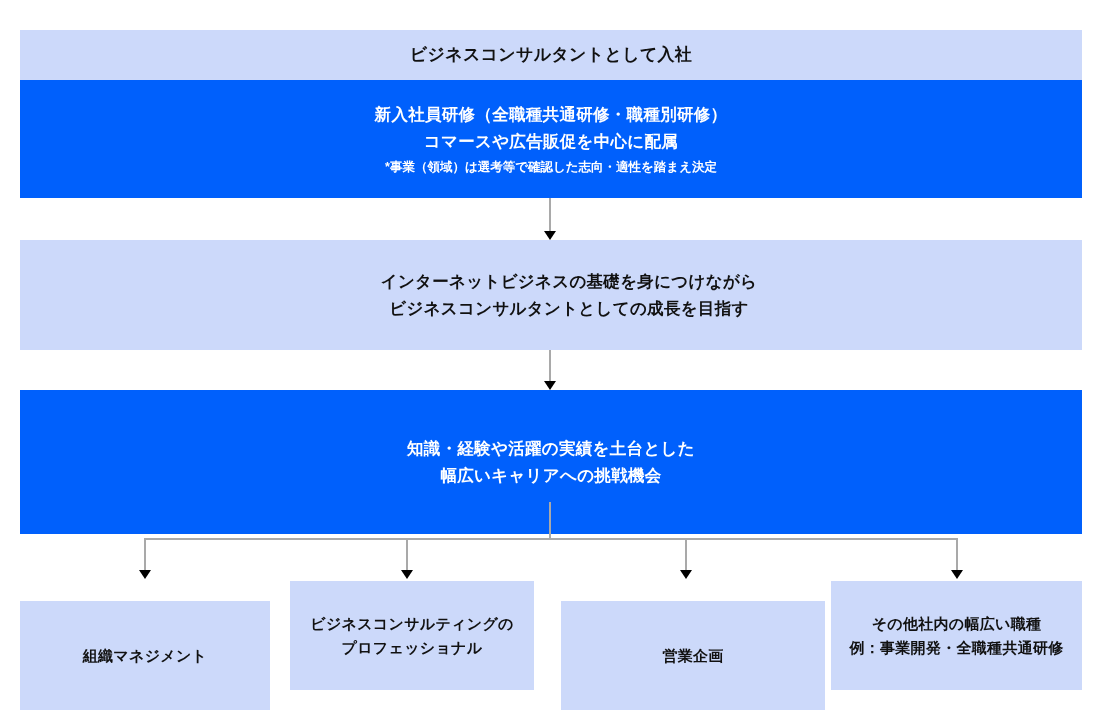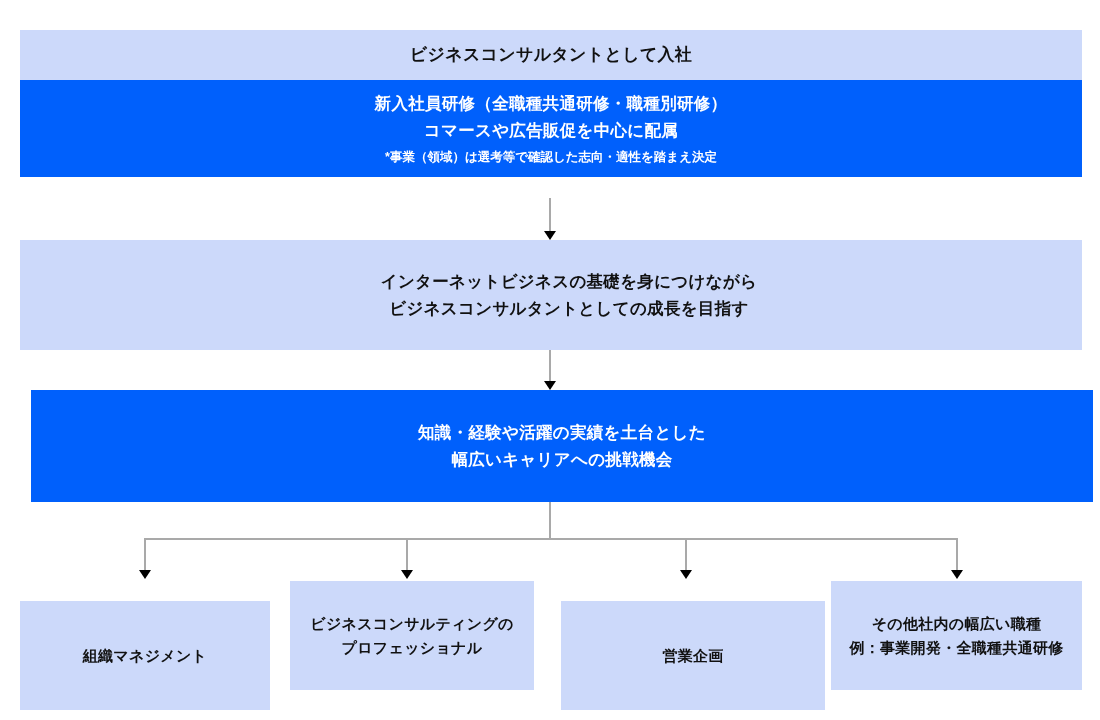--- a/index.html
+++ b/index.html
@@ -71,38 +71,38 @@
 </style>
 </head>
 <body>
 
 <div id="canvas">
 
   <div class="box light" style="left:20px; top:30px; width:1062px; height:50px;">
     <div class="line l-18">ビジネスコンサルタントとして入社</div>
   </div>
 
-  <div class="box strong" style="left:20px; top:80px; width:1062px; height:97px;">
+  <div class="box strong" style="left:20px; top:80px; width:1062px; height:118px;">
     <div class="line l-17">新入社員研修（全職種共通研修・職種別研修）</div>
     <div class="line l-17">コマースや広告販促を中心に配属</div>
     <div class="note">*事業（領域）は選考等で確認した志向・適性を踏まえ決定</div>
   </div>
 
   <div class="vline" style="left:549px; top:198px; height:33px;"></div>
   <div class="arrowhead" style="left:544px; top:231px;"></div>
 
   <div class="box light" style="left:20px; top:240px; width:1062px; height:110px;padding-left:36px;">
     <div class="line l-17">インターネットビジネスの基礎を身につけながら</div>
     <div class="line l-17">ビジネスコンサルタントとしての成長を目指す</div>
   </div>
 
   <div class="vline" style="left:549px; top:350px; height:31px;"></div>
   <div class="arrowhead" style="left:544px; top:381px;"></div>
 
-  <div class="box strong" style="left:20px; top:390px; width:1062px; height:112px;margin-left:11px;">
+  <div class="box strong" style="left:20px; top:390px; width:1062px; height:144px;">
     <div class="line l-17">知識・経験や活躍の実績を土台とした</div>
     <div class="line l-17">幅広いキャリアへの挑戦機会</div>
   </div>
 
   <div class="vline" style="left:549px; top:502px; height:38px;"></div>
   <div class="hline" style="left:144px; top:538px; width:814px;"></div>
 
   <div class="vline" style="left:144px; top:538px; height:32px;"></div>
   <div class="arrowhead" style="left:139px; top:570px;"></div>
 

